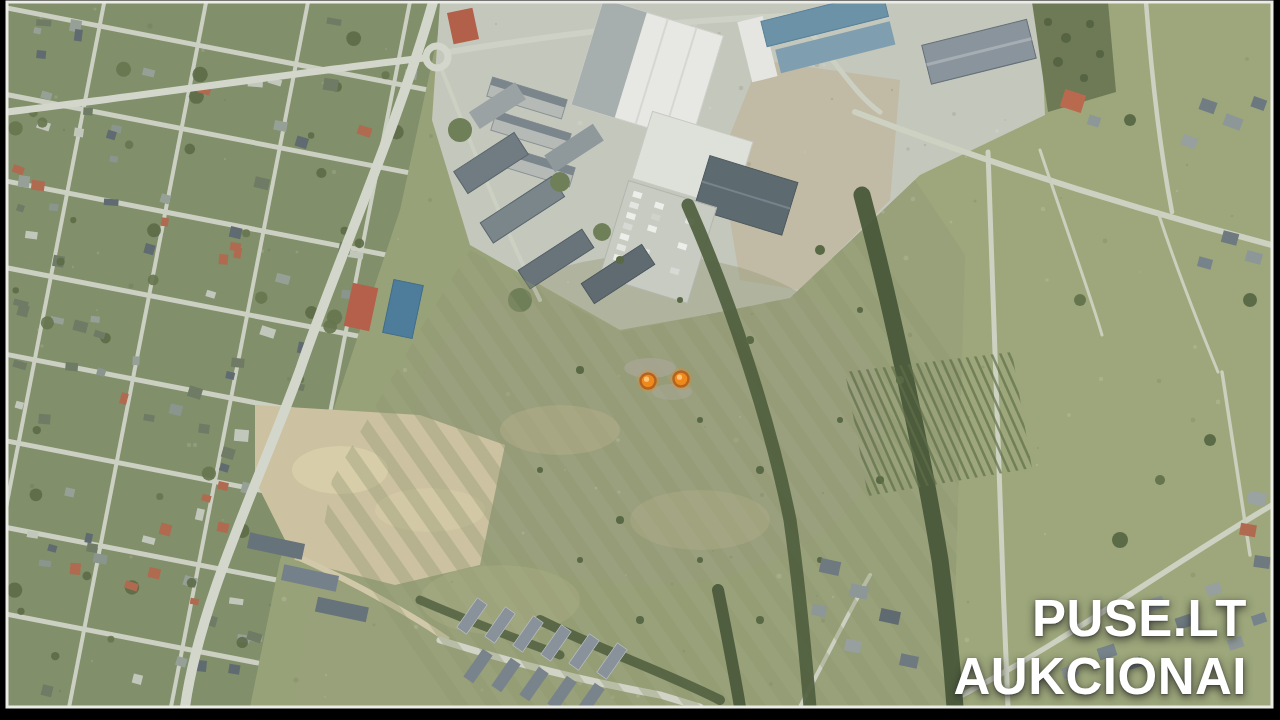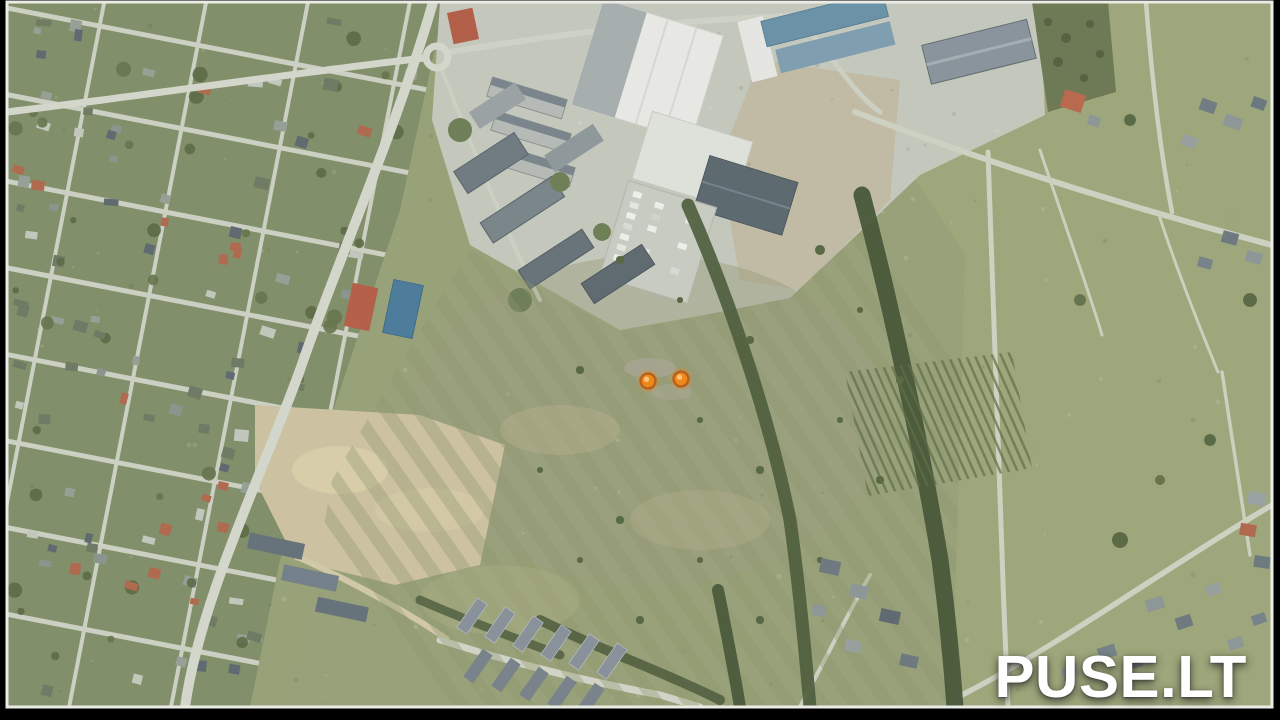--- a/index.html
+++ b/index.html
@@ -1,19 +1,19 @@
 <!DOCTYPE html>
 <html><head>
 <meta charset="utf-8">
 <style>
   html,body{margin:0;padding:0;background:#000;}
   .stage{position:relative;width:1280px;height:720px;background:#000;overflow:hidden;font-family:"Liberation Sans",sans-serif;}
   .stage svg{position:absolute;left:0;top:0;}
   .brand{position:absolute;right:33px;bottom:14px;text-align:right;color:#fff;font-weight:bold;
-         font-size:60px;line-height:58px;letter-spacing:.5px;
+         font-size:51px;line-height:58px;letter-spacing:.5px;
          text-shadow:0 3px 8px rgba(35,35,35,.85),0 1px 2px rgba(55,55,55,.6);}
 </style>
 </head>
 <body>
 
 <div class="stage">
 <svg width="1280" height="720" viewBox="0 0 1280 720">
   <defs>
     <clipPath id="photoClip">
           <rect x="7" y="2" width="1265" height="705"></rect>
@@ -617,14 +617,15 @@
             <circle r="2.6" cx="-1.5" cy="-1.8" fill="#ffc982" opacity="0.9"></circle>
           </g>
         </g>
   </g>
 
   <rect x="7" y="2" width="1265" height="705" fill="none" stroke="#ecece7" stroke-width="3"></rect>
 </svg>
 
 <div class="brand">
   <div>PUSE.LT</div>
+  <div>AUKCIONAI</div>
 </div>
 </div>
 
 </body></html>

